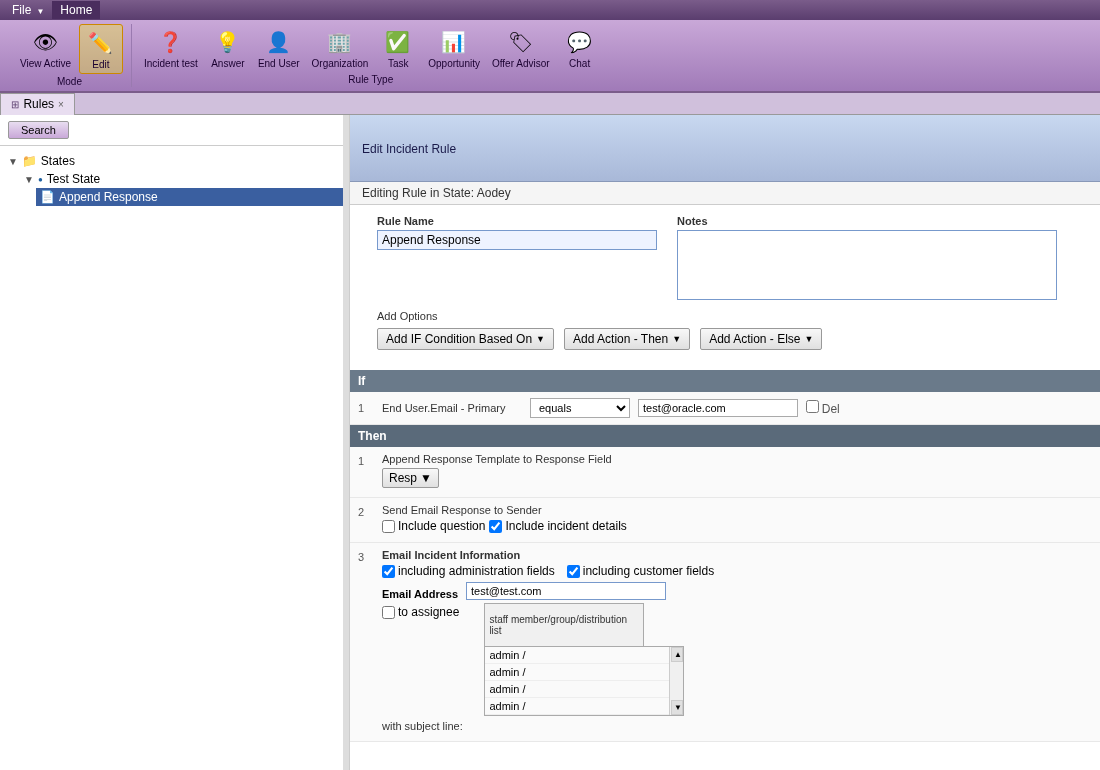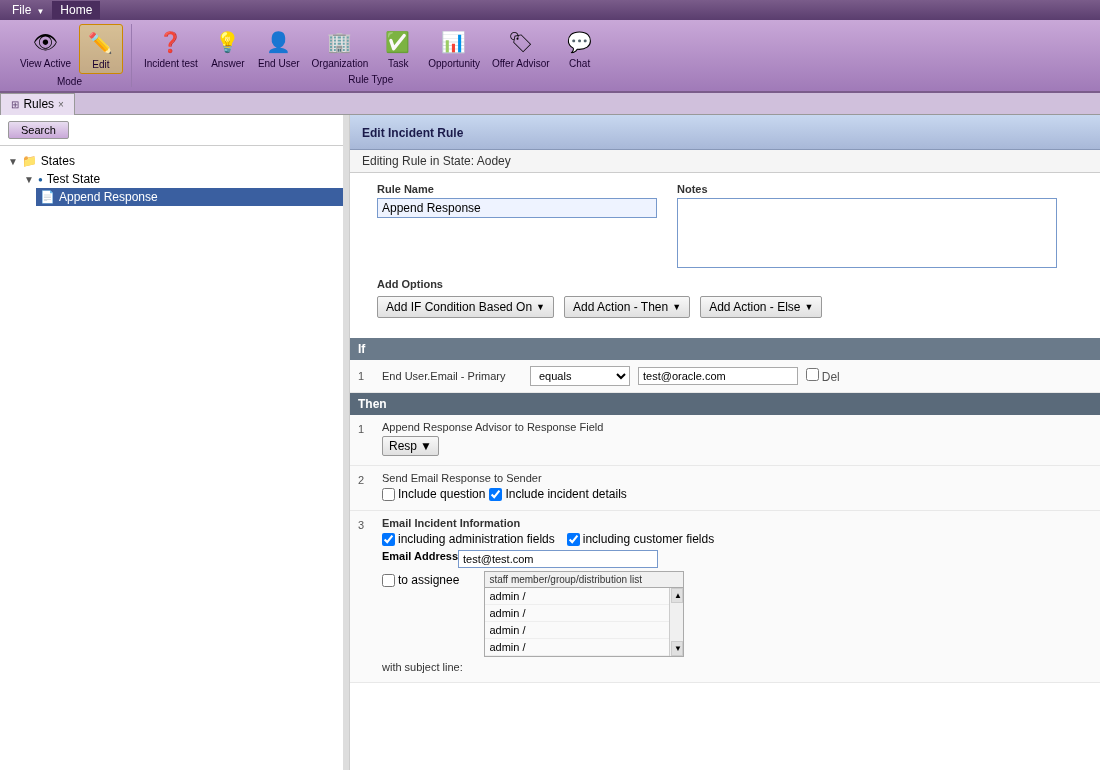--- a/index.html
+++ b/index.html
@@ -173,23 +173,23 @@
     .content-area {
       flex: 1;
       background: white;
       overflow-y: auto;
       overflow-x: hidden;
     }
 
     
     .edit-header {
       background: linear-gradient(to bottom, #c8d8f0, #a8b8d8);
-      padding: 8px 12px;
+      padding: 24px 12px;
       font-size: 16px;
-      font-weight: bold;
+      font-weight: normal;
       color: #1a1a4a;
       border-bottom: 1px solid #8898b8;
     }
     .edit-subheader {
       padding: 4px 12px;
       font-size: 11px;
       color: #333;
       background: #f5f5f5;
       border-bottom: 1px solid #ccc;
     }
@@ -226,21 +226,21 @@
       padding: 2px 4px;
       font-size: 12px;
       width: 380px;
       height: 70px;
       resize: none;
     }
 
     
     .add-options-label {
       font-size: 11px;
-      font-weight: bold;
+      font-weight: normal;
       color: #333;
       margin-bottom: 6px;
     }
     .add-options-row {
       display: flex;
       gap: 10px;
       align-items: center;
       margin-bottom: 10px;
     }
     .dropdown-btn {
@@ -351,21 +351,22 @@
     .checkbox-label input[type="checkbox"] { margin: 0; }
 
     .email-section-label {
       font-size: 11px;
       font-weight: bold;
       color: #333;
       margin-bottom: 3px;
     }
     .email-address-row {
       display: flex;
-      align-items: flex-start;
+      align-items: flex-end;
+      gap: 8px;
       margin-bottom: 3px;
     }
     .email-input {
       border: 1px solid #7799cc;
       background: white;
       padding: 2px 4px;
       font-size: 11px;
       width: 200px;
     }
     .staff-dropdown-header {
@@ -574,21 +575,21 @@
     </div>
 
     <div class="section-header then-header">
       <span>Then</span>
     </div>
 
     <div class="then-item">
       <div class="then-item-row">
         <span class="then-num">1</span>
         <div class="then-content">
-          <div class="then-sub-label">Append Response Advisor to Response Field</div>
+          <div class="then-sub-label">Append Response Template to Response Field</div>
           <div class="small-dropdown">
             <span>Resp</span>
             <span>▼</span>
           </div>
         </div>
       </div>
     </div>
 
     <div class="then-item">
       <div class="then-item-row">
@@ -627,21 +628,21 @@
           <div class="email-address-row">
             <span style="font-size:11px; font-weight:bold;">Email Address</span>
             <input class="email-input" type="text" value="test@test.com" style="">
           </div>
           <div style="display:flex; align-items:flex-start; gap:25px; margin-bottom:4px;">
             <label class="checkbox-label" style="margin-top:2px;">
               <input type="checkbox" style="">
               <span>to assignee</span>
             </label>
             <div>
-              <div class="staff-dropdown-header" style="background:#f0f0f0; padding:2px 4px; font-size:10px; border:1px solid #aaa; border-bottom:none; width:200px;">staff member/group/distribution list</div>
+              <div class="staff-dropdown-header" style="background:#f0f0f0; padding:10px 4px; font-size:10px; border:1px solid #aaa; border-bottom:none; width:160px;">staff member/group/distribution list</div>
               <div style="display:flex; border:1px solid #aaa; width:200px;">
                 <div style="flex:1;">
                   <div class="staff-item">admin /</div>
                   <div class="staff-item">admin /</div>
                   <div class="staff-item">admin /</div>
                   <div class="staff-item">admin /</div>
                 </div>
                 <div class="staff-scrollbar">
                   <div class="scrollbar-up">▲</div>
                   <div style="flex:1;"></div>

